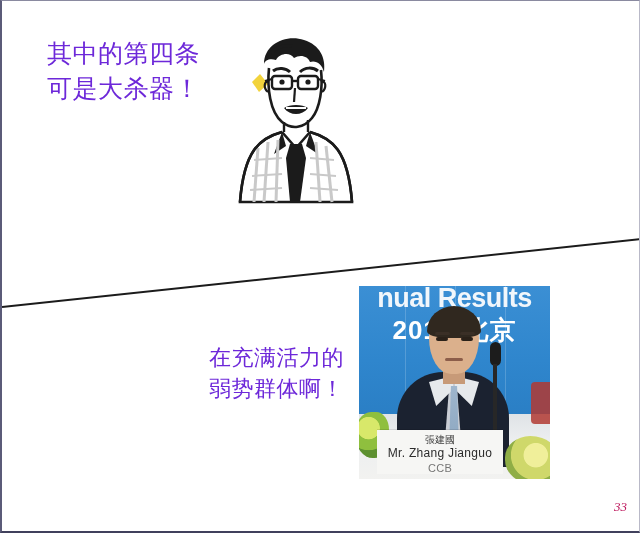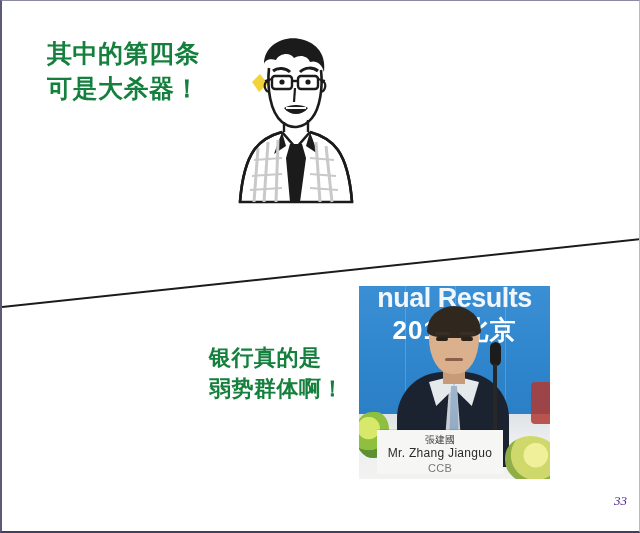--- a/index.html
+++ b/index.html
@@ -19,23 +19,23 @@
     box-sizing: border-box;
     border-left: 2px solid #5b5b78;
     border-top: 1px solid #8a8aa0;
     border-right: 1px solid #b9b9c8;
     border-bottom: 2px solid #40405c;
   }
 
   
   .cn-text {
     position: absolute;
-    color: #15803d;
+    color: #6d28d9;
     font-family: "DejaVu Serif", "Liberation Serif", serif;
-    font-weight: bold;
+    font-weight: normal;
     letter-spacing: 0.5px;
     white-space: pre-line;
   }
   #txt-left {
     left: 45px;
     top: 36px;
     font-size: 25px;
     line-height: 1.38;
   }
   #txt-right {
@@ -225,37 +225,37 @@
   
   #photo-blur {
     left: 0; top: 0; width: 191px; height: 193px;
     backdrop-filter: blur(0.4px);
   }
 
   
   #page-num {
     position: absolute;
     right: 12px;
-    bottom: 22px;
-    color: #4c1d95;
+    bottom: 16px;
+    color: #be185d;
     font-family: "Liberation Serif", serif;
     font-style: italic;
     font-size: 13px;
   }
 </style>
 </head>
 <body>
 
 <div id="slide">
 
   <div id="txt-left" class="cn-text">其中的第四条
 可是大杀器！</div>
 
 
-  <div id="txt-bottom" class="cn-text">银行真的是
+  <div id="txt-bottom" class="cn-text">在充满活力的
 弱势群体啊！</div>
 
   <svg id="cartoon" viewBox="0 0 150 180">
 
     <polygon points="32,56 40,48 48,58 39,66" fill="#f2d33c"></polygon>
 
     <path d="M44,38 C44,18 66,8 84,14 C100,19 106,32 104,46
              C102,38 96,34 90,36 C88,30 80,28 74,32
              C70,26 60,27 56,34 C50,32 45,34 44,38 Z" fill="#1b1b1b"></path>
     <path d="M48,30 C54,22 64,18 72,20" stroke="#1b1b1b" stroke-width="3" fill="none"></path>

